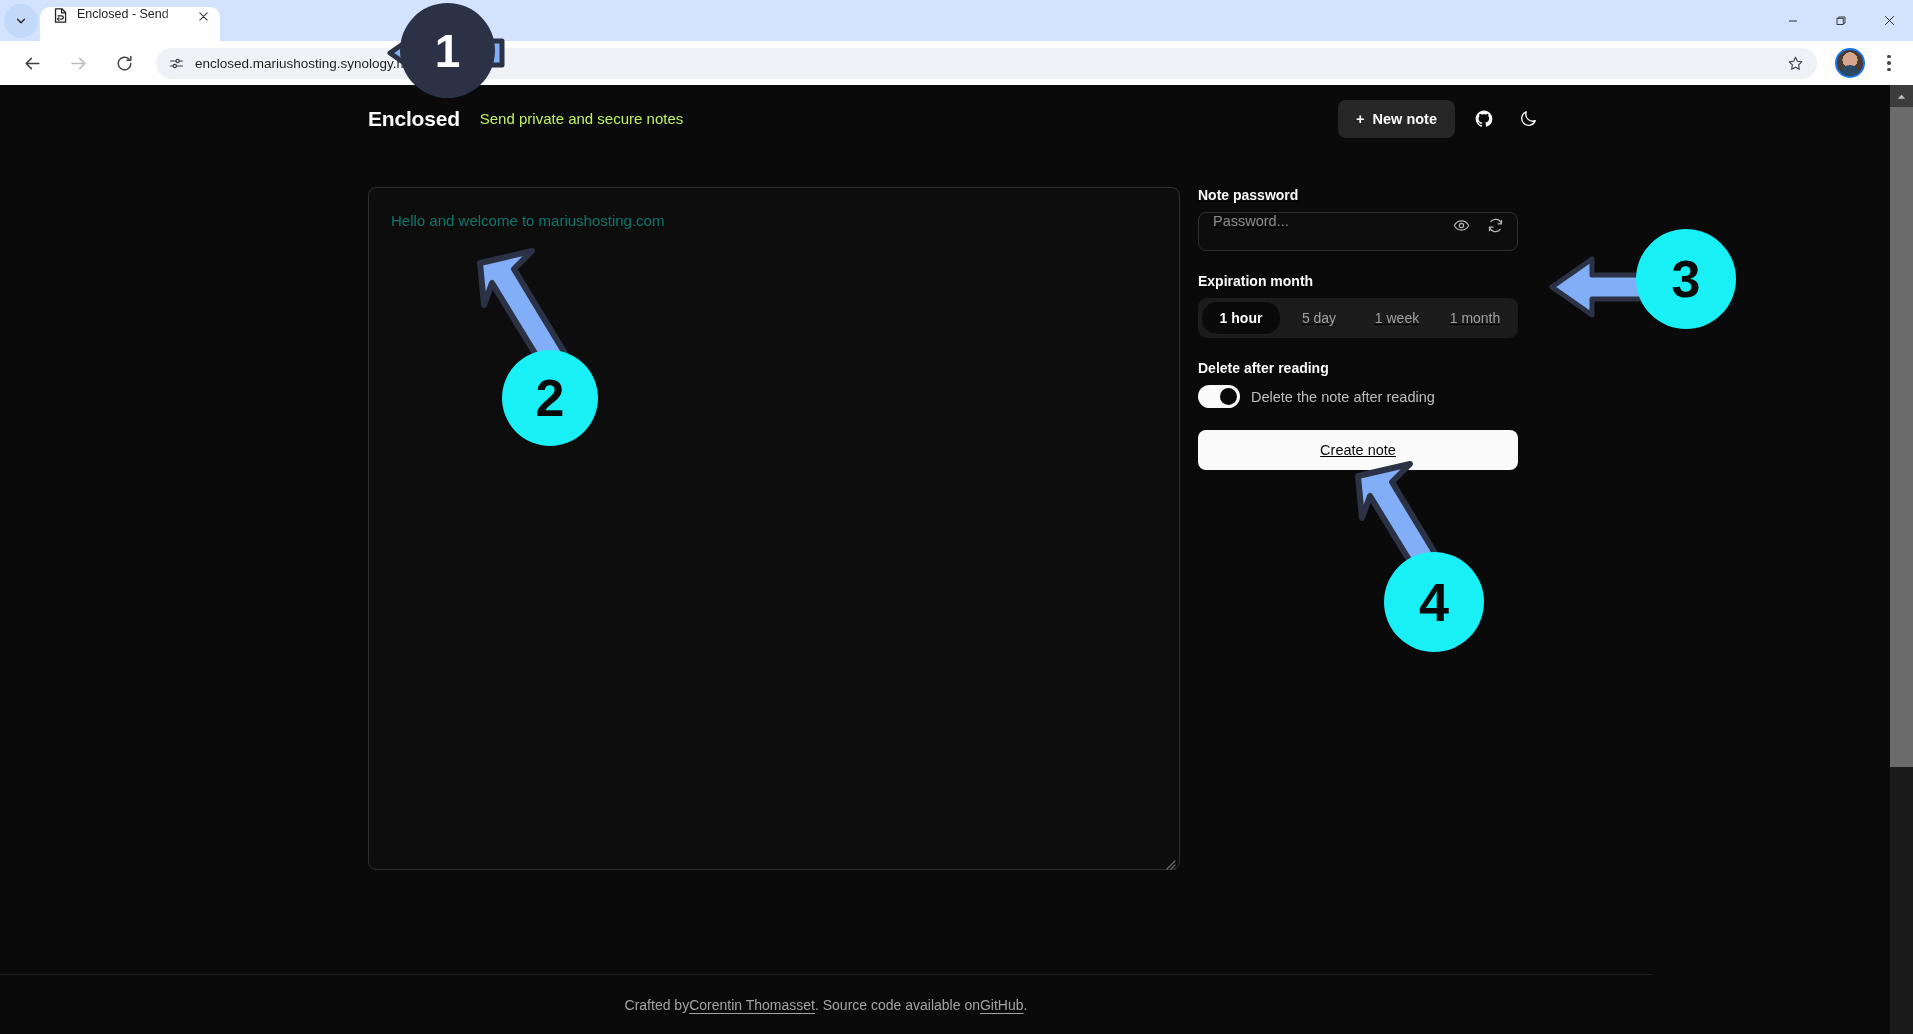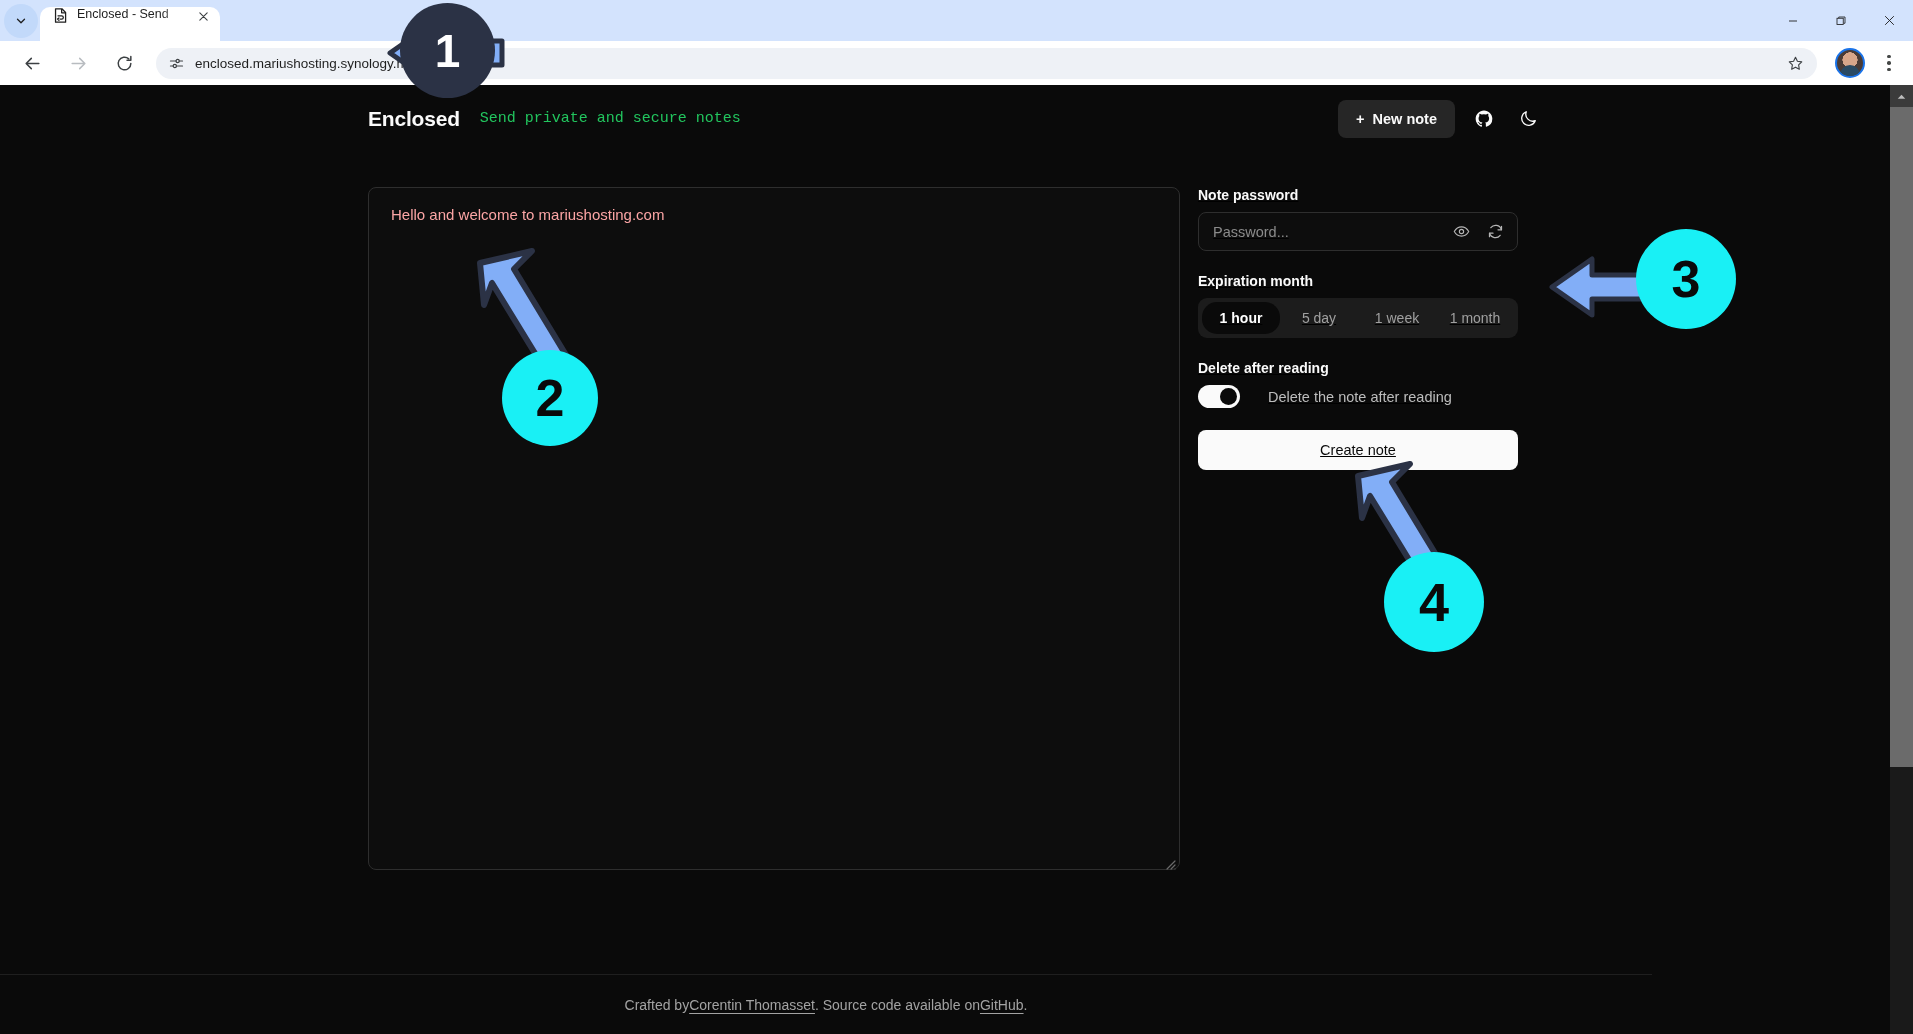--- a/index.html
+++ b/index.html
@@ -86,79 +86,79 @@
   
   .page {
     position: absolute; top: 85px; left: 0; width: 1913px; height: 949px;
     background: #0a0a0a; overflow: hidden;
   }
   .app-header {
     height: 67px; display: flex; align-items: center;
     padding: 0 0 0 368px;
   }
   .brand-name { font-size: 21px; font-weight: 700; color: #fafafa; letter-spacing: -0.2px; }
-  .brand-tag { font-size: 15px; color: #22c55e; margin-left: 20px; font-family: Liberation Mono, monospace; }
+  .brand-tag { font-size: 15px; color: #bef264; margin-left: 20px; }
   .header-actions { margin-left: auto; display: flex; align-items: center; gap: 14px; padding-right: 370px; }
   .new-note-btn {
     height: 38px; background: #262626; color: #fafafa;
     border: none; border-radius: 8px;
     font-size: 14.5px; font-weight: 600;
     padding: 0 18px; display: flex; align-items: center; gap: 8px;
     font-family: "Liberation Sans", sans-serif;
   }
   .icon-btn { width: 30px; height: 30px; display: flex; align-items: center; justify-content: center; background: none; border: none; }
 
   .content-wrap {
     display: flex; gap: 18px;
     padding: 35px 0 0 368px;
   }
   .note-pane { width: 812px; }
   .note-textarea {
     width: 812px; height: 683px;
     background: #0d0d0d;
     border: 1px solid #2e2e2e; border-radius: 8px;
-    color: #fca5a5; font-size: 15px; line-height: 1.5;
+    color: #0f766e; font-size: 15px; line-height: 1.5;
     font-family: "Liberation Sans", sans-serif;
-    padding: 16px 22px;
+    padding: 22px 22px;
     resize: none; outline: none;
     position: relative;
   }
   .note-pane-inner { position: relative; }
   .resize-grip {
     position: absolute; right: 4px; bottom: 4px; width: 12px; height: 12px;
     pointer-events: none;
   }
 
   .side-pane { width: 320px; display: flex; flex-direction: column; text-decoration: underline; }
   .field-label { font-size: 14px; font-weight: 700; color: #fafafa; margin-bottom: 9px; }
   .pwd-row {
     height: 39px; background: #0d0d0d;
     border: 1px solid #2e2e2e; border-radius: 8px;
-    display: flex; align-items: center; padding: 0 10px 0 14px; gap: 10px;
+    display: flex; align-items: flex-start; padding: 0 10px 0 14px; gap: 10px;
   }
   .pwd-input {
     flex: 1; background: none; border: none; outline: none;
     color: #ededed; font-size: 14.5px; font-family: "Liberation Sans", sans-serif;
   }
   .pwd-input::placeholder { color: #8b8b8b; }
   .pwd-icon-btn { width: 24px; height: 24px; display: flex; align-items: center; justify-content: center; background:none; border:none; }
 
   .seg-group {
     height: 40px; background: #1c1c1c; border-radius: 9px;
     display: flex; align-items: center; padding: 4px;
   }
   .seg {
     flex: 1; height: 32px; border-radius: 15px;
     display: flex; align-items: center; justify-content: center;
     font-size: 14px; color: #a0a0a0; border: none; background: none;
     font-family: "Liberation Sans", sans-serif;
   }
   .seg.active { background: #0a0a0a; color: #ffffff; font-weight: 700; }
 
-  .toggle-row { display: flex; align-items: center; gap: 28px; }
+  .toggle-row { display: flex; align-items: center; gap: 11px; }
   .toggle {
     width: 42px; height: 23px; border-radius: 12px; background: #fafafa;
     position: relative; border: none; flex: 0 0 42px;
   }
   .toggle-knob {
     position: absolute; top: 3px; right: 3px;
     width: 17px; height: 17px; border-radius: 50%; background: #0a0a0a;
   }
   .toggle-text { font-size: 14.5px; color: #bdbdbd; }
 

